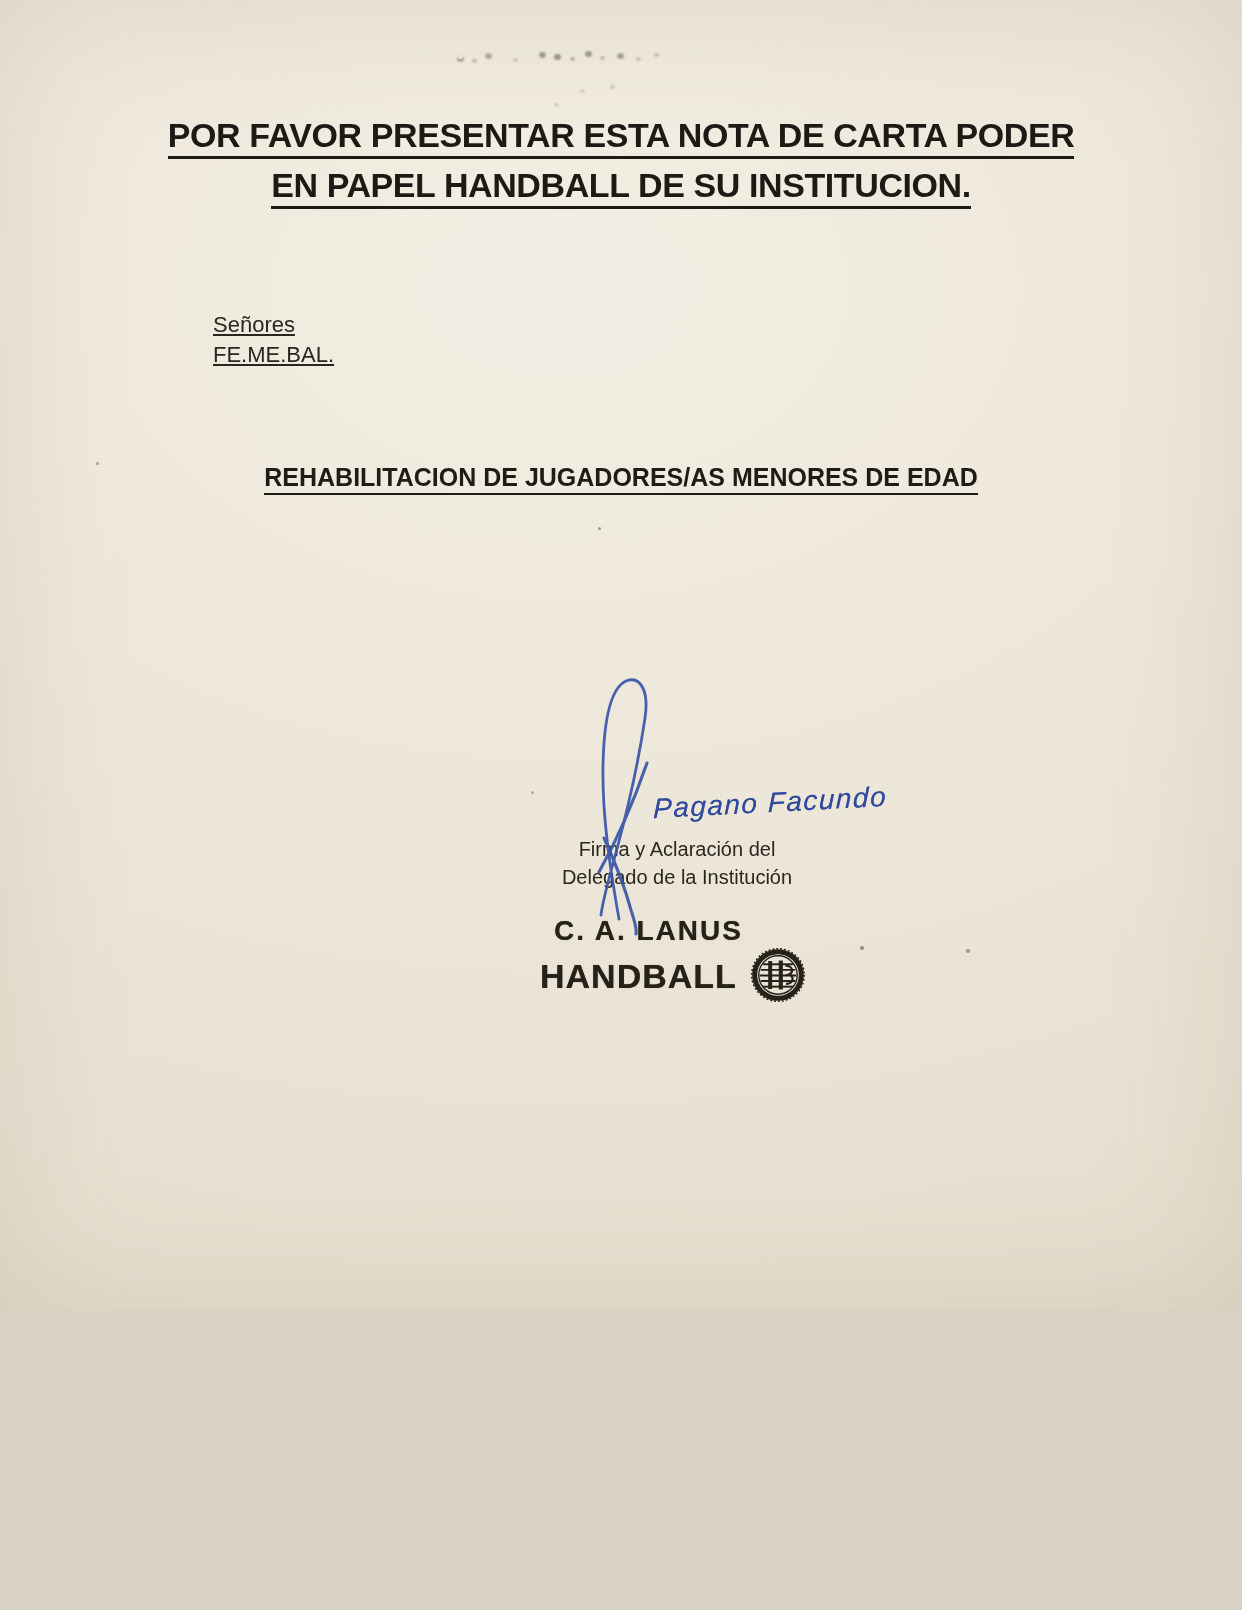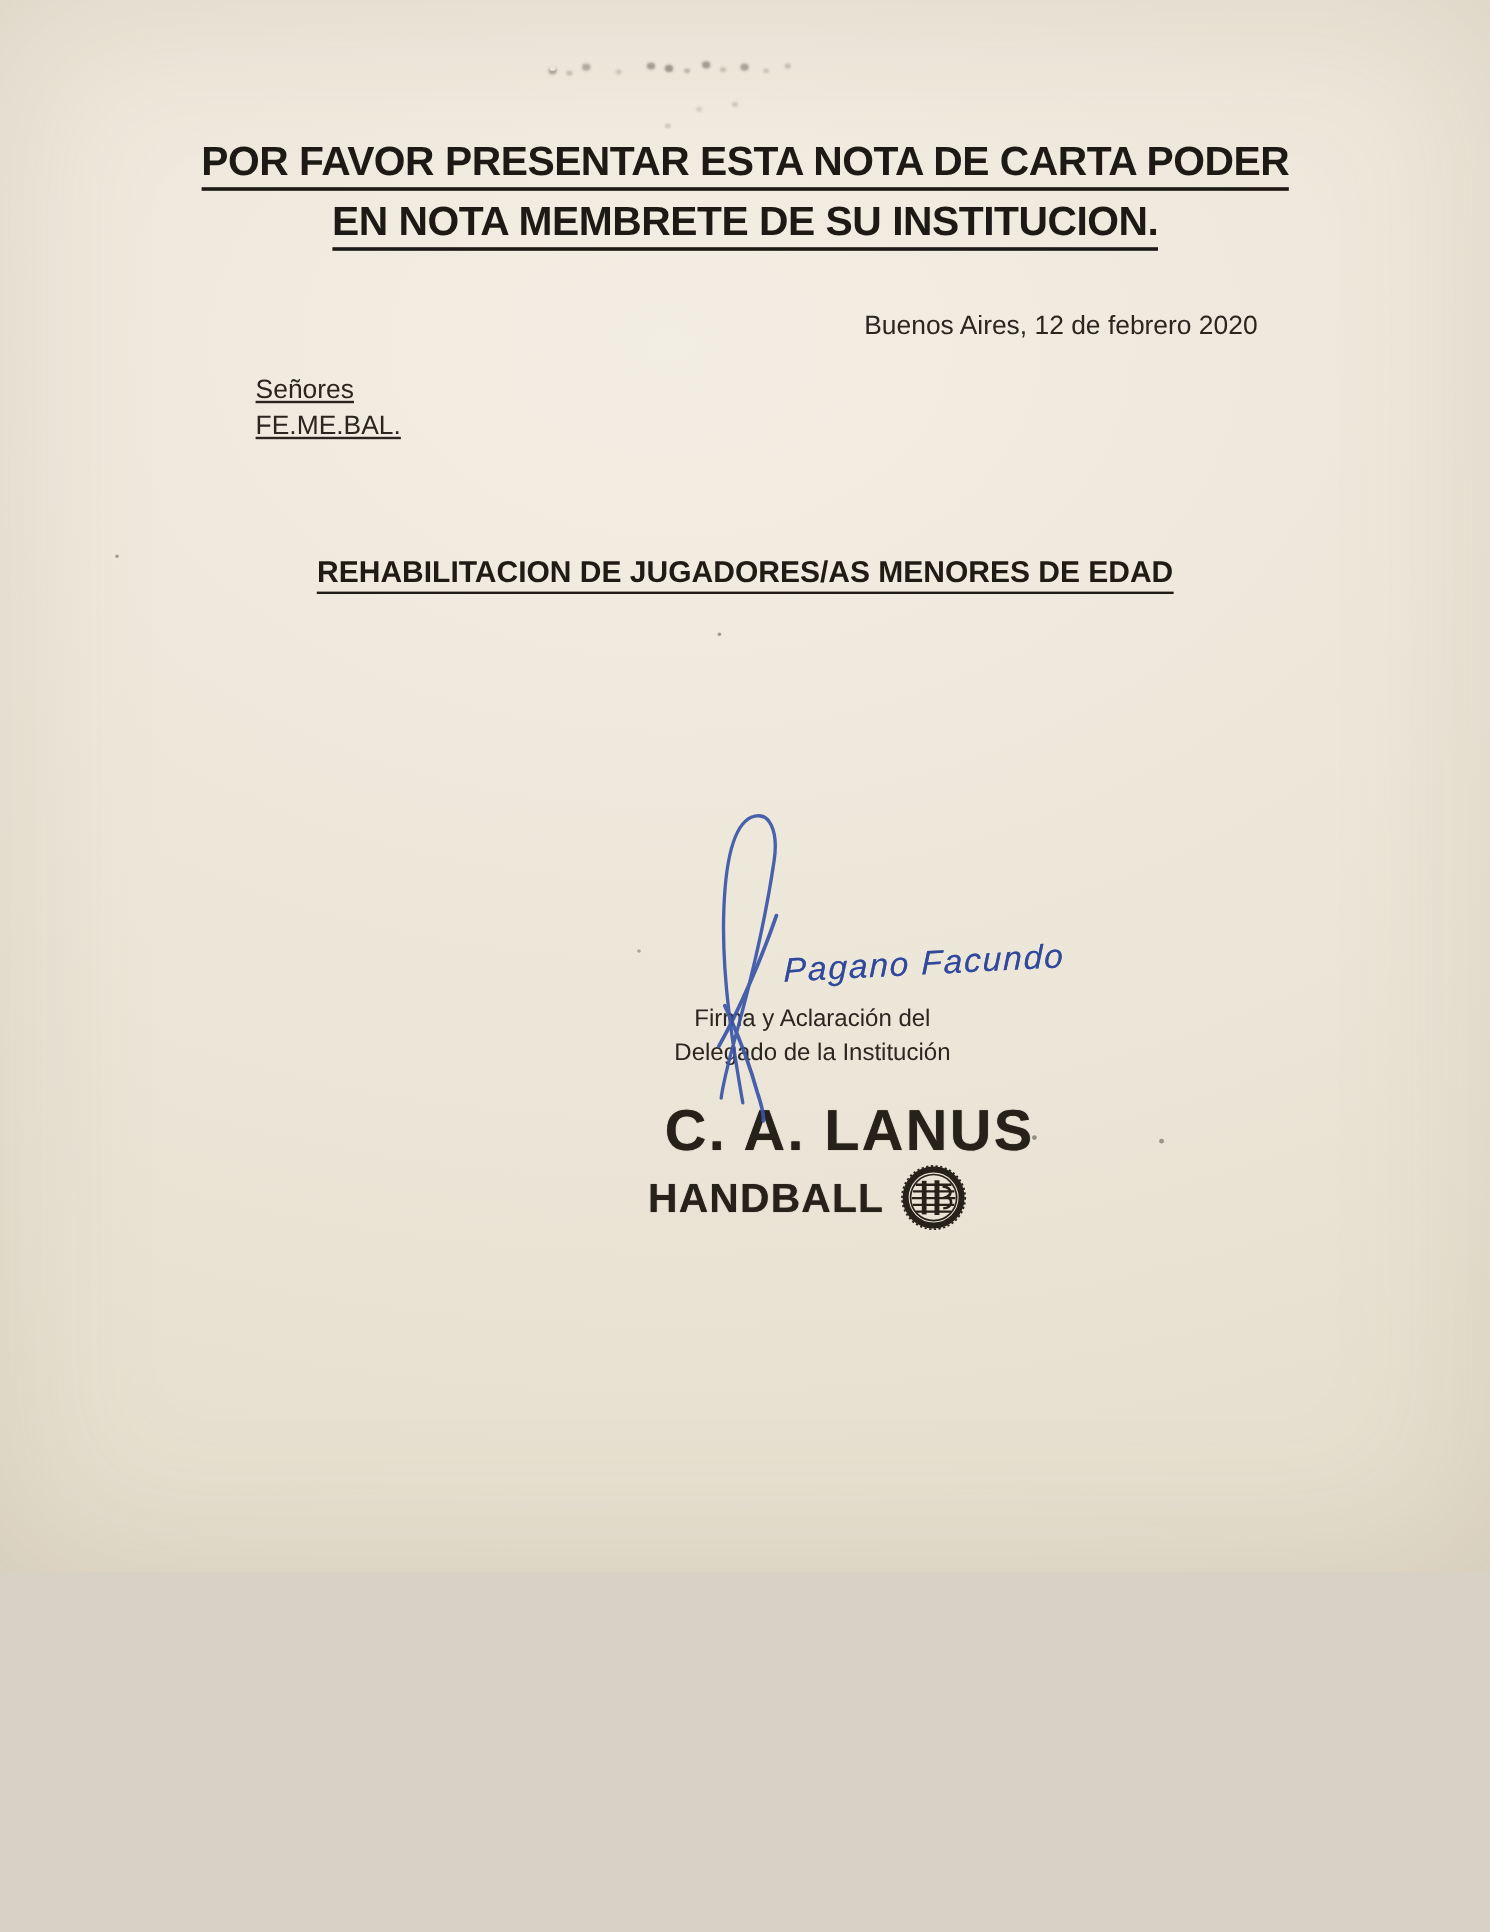--- a/index.html
+++ b/index.html
@@ -77,21 +77,21 @@
     text-shadow:0 0 .5px rgba(48,73,156,.7);
   }
   .caption{
     position:absolute;left:543px;top:835px;width:268px;
     text-align:center;font-size:20px;line-height:28px;color:#2b261f;
   }
   .stamp{
     position:absolute;left:540px;top:915px;color:#262119;z-index:4;
   }
   .stamp-line1{
-    font-weight:bold;font-size:48px;letter-spacing:2px;
+    font-weight:bold;font-size:28px;letter-spacing:2px;
     text-shadow:0 0 .7px rgba(38,33,25,.75);
     margin-left:14px;
   }
   .stamp-line2{
     display:flex;align-items:center;gap:13px;margin-top:2px;
   }
   .stamp-line2 .stamp-word{
     font-weight:bold;font-size:34px;letter-spacing:1px;
     text-shadow:0 0 .7px rgba(38,33,25,.75);
     text-align:center;
@@ -105,24 +105,23 @@
 </style>
 </head>
 <body>
 
 <div class="page">
 
   <div class="smudge"></div>
 
   <div class="title">
     <span class="tline"><span>POR FAVOR PRESENTAR ESTA NOTA DE CARTA PODER</span></span>
-    <span class="tline"><span>EN NOTA MEMBRETE DE SU INSTITUCION.</span></span>
+    <span class="tline"><span>EN PAPEL HANDBALL DE SU INSTITUCION.</span></span>
   </div>
 
-  <div class="date">Buenos Aires, 12 de febrero 2020</div>
 
   <div class="recipient">
     <div>Señores</div>
     <div>FE.ME.BAL.</div>
   </div>
 
   <div class="subject">
     <span>REHABILITACION DE JUGADORES/AS MENORES DE EDAD</span>
   </div>
 

